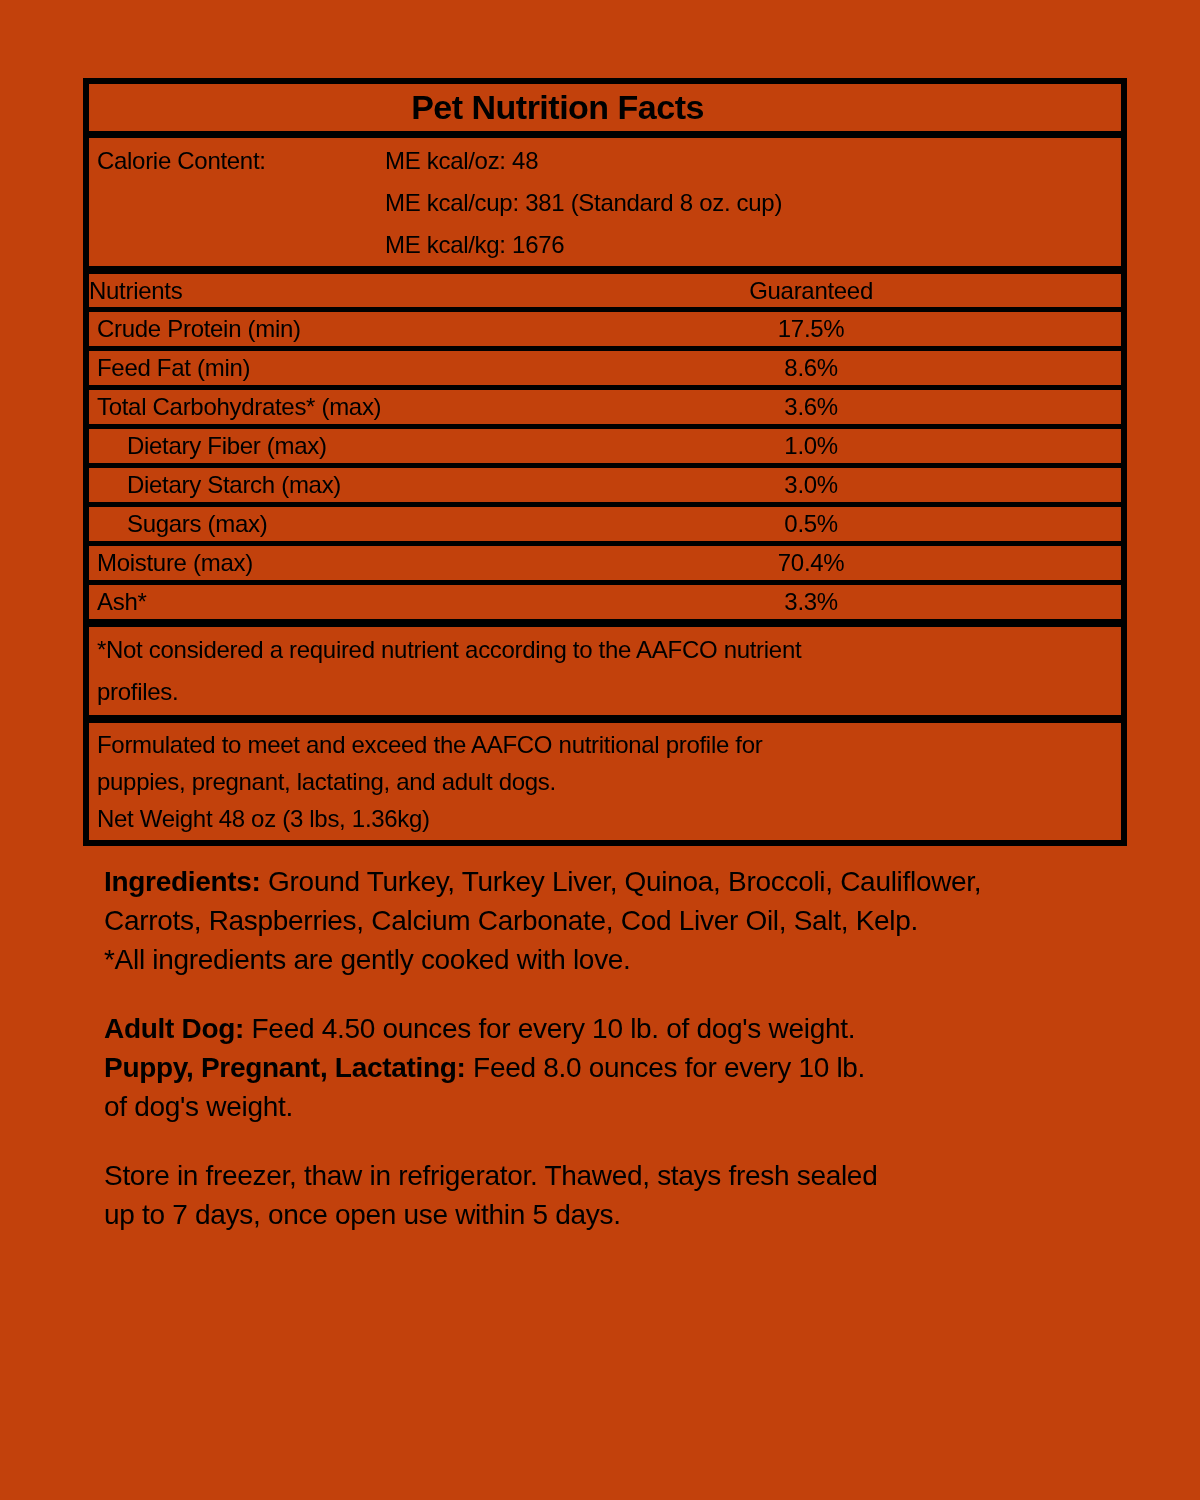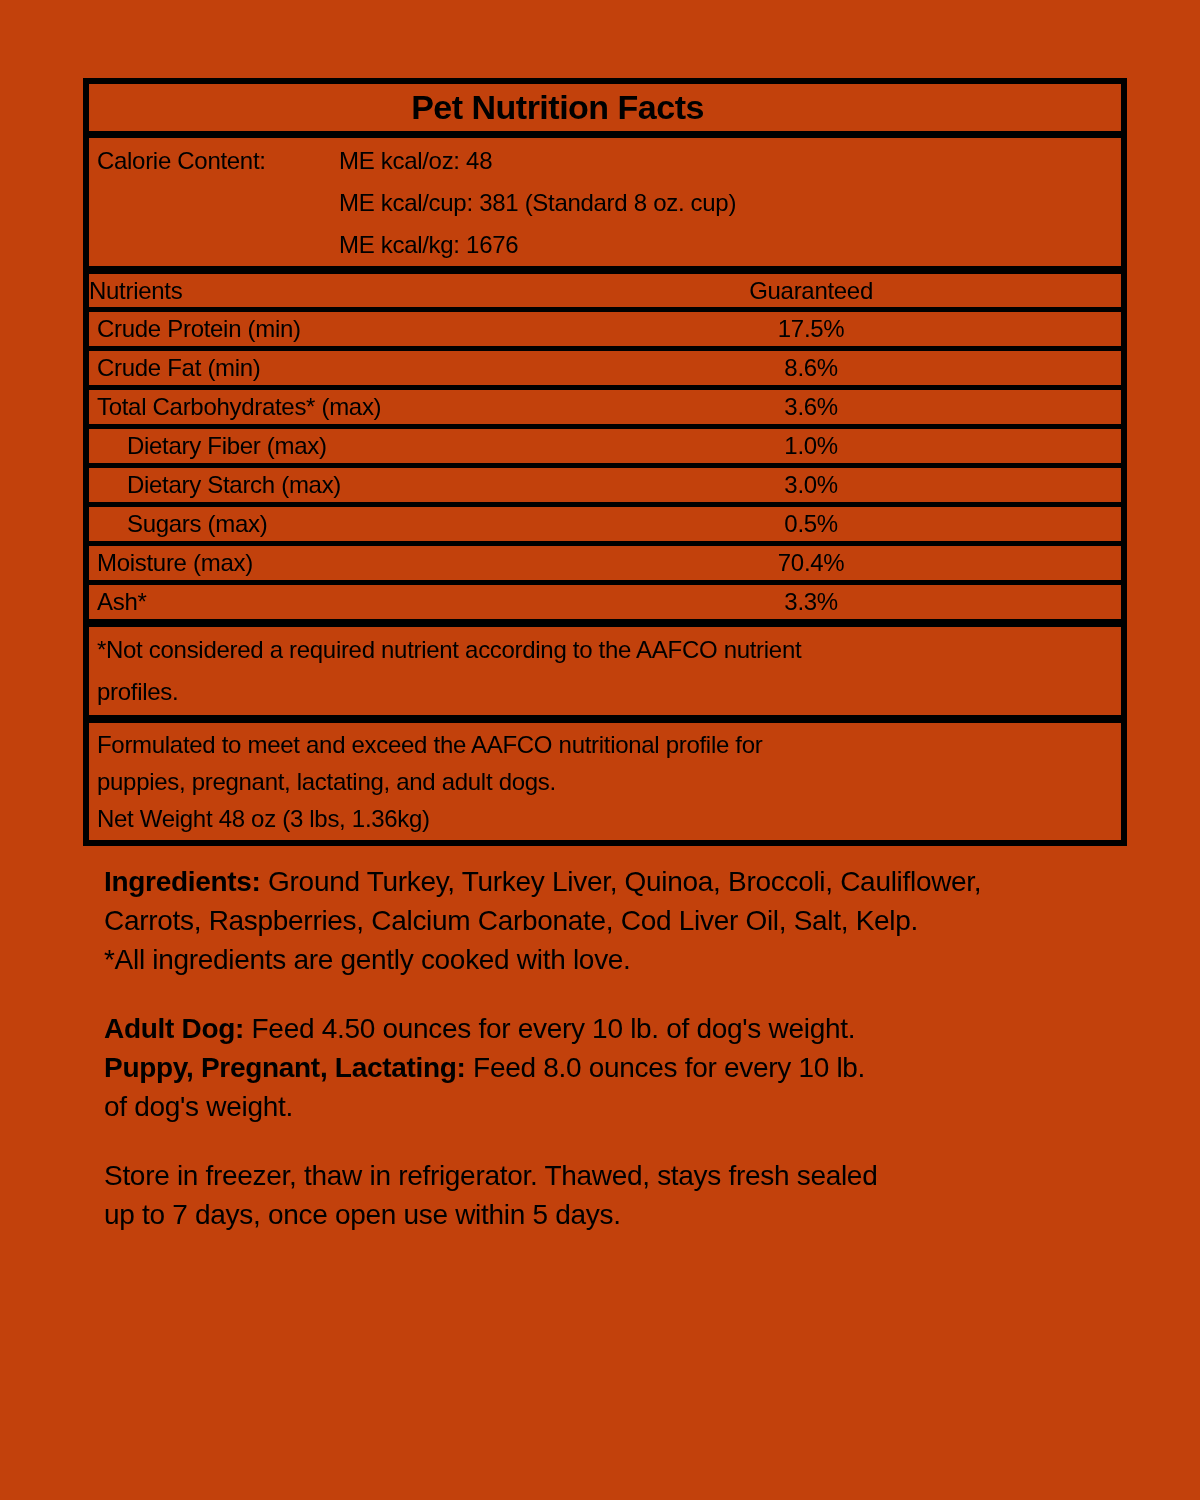--- a/index.html
+++ b/index.html
@@ -39,21 +39,21 @@
   }
 
   tr.calorie-row td {
     height: 112px;
     border-bottom: 8px solid #000;
     vertical-align: top;
     padding: 2px 0 0 8px;
   }
   .cal-flex { display: flex; }
   .cal-label { width: 242px; line-height: 42px; flex: 0 0 242px; }
-  .cal-line  { line-height: 42px; }
+  .cal-line  { line-height: 42px; margin-left: 46px; }
 
   tr.header-row td {
     height: 33px;
     border-bottom: 5px solid #000;
     line-height: 33px;
     vertical-align: middle;
   }
   .h-name { padding-left: 8px; margin-left: 44px; }
   .h-val  { text-align: center; }
 
@@ -129,21 +129,21 @@
         <td class="h-val">Guaranteed</td>
       </tr>
     </tbody>
 
     <tbody class="nutrients">
         <tr class="">
           <td class="n-name">Crude Protein (min)</td>
           <td class="n-val">17.5%</td>
         </tr>
         <tr class="">
-          <td class="n-name">Crude Fat (min)</td>
+          <td class="n-name">Feed Fat (min)</td>
           <td class="n-val">8.6%</td>
         </tr>
         <tr class="">
           <td class="n-name">Total Carbohydrates* (max)</td>
           <td class="n-val">3.6%</td>
         </tr>
         <tr class="indent">
           <td class="n-name">Dietary Fiber (max)</td>
           <td class="n-val">1.0%</td>
         </tr>

